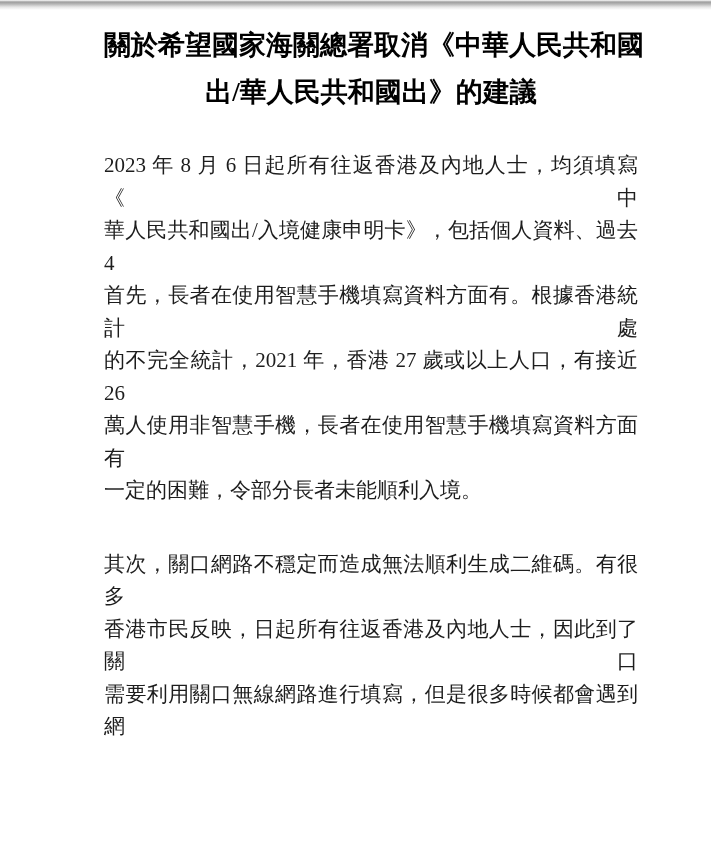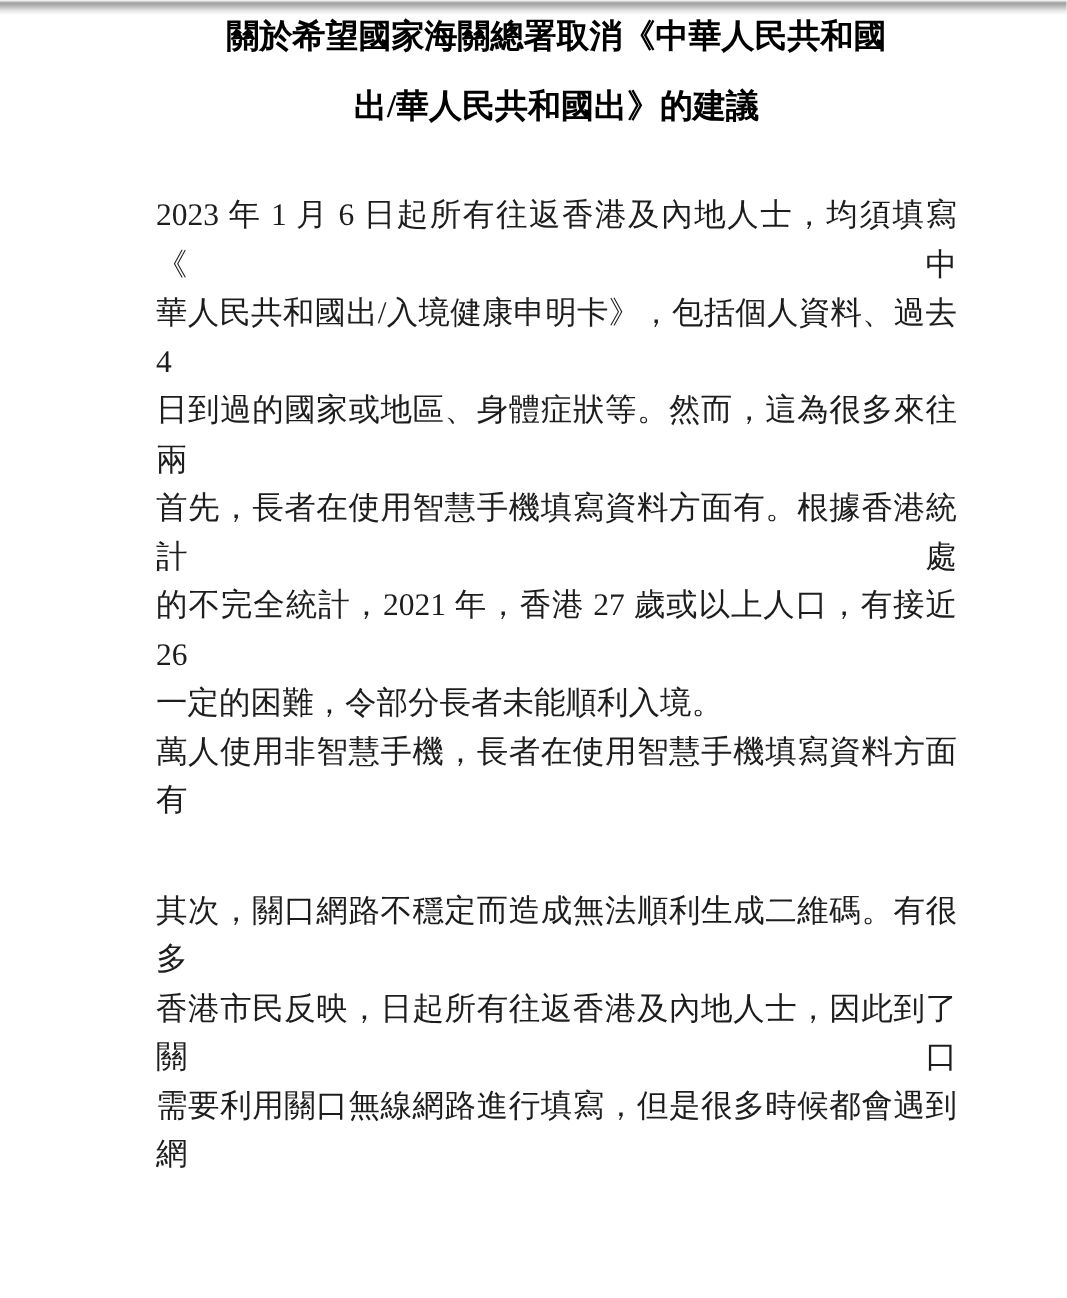--- a/index.html
+++ b/index.html
@@ -28,24 +28,25 @@
       #e6e6e6 7px,
       #ffffff 10px);
   }
   .doc {
     position: absolute;
     top: 0;
     left: 104px;
     width: 534px;
   }
   .title {
+    padding-top: 22px;
     text-align: center;
     font-weight: bold;
     color: #000000;
-    font-size: 22px;
+    font-size: 27px;
     line-height: 47px;
     white-space: nowrap;
     overflow: visible;
   }
   .paragraph {
     margin: 0;
   }
   .paragraph.p-first { margin-top: 33px; }
   .paragraph.p-mid   { margin-top: 41px; }
   .line {
@@ -66,27 +67,26 @@
 
 <div class="top-edge-shadow"></div>
 
 <div class="doc">
   <div class="title">
     <div class="title-line">關於希望國家海關總署取消《中華人民共和國</div>
     <div class="title-line">出/華人民共和國出》的建議</div>
   </div>
   <div id="doc-body">
       <div class="paragraph p-first">
-        <div class="line">2023 年 1 月 6 日起所有往返香港及內地人士，均須填寫《中</div>
+        <div class="line">2023 年 8 月 6 日起所有往返香港及內地人士，均須填寫《中</div>
         <div class="line">華人民共和國出/入境健康申明卡》，包括個人資料、過去 4</div>
-        <div class="line">日到過的國家或地區、身體症狀等。然而，這為很多來往兩</div>
         <div class="line">首先，長者在使用智慧手機填寫資料方面有。根據香港統計處</div>
         <div class="line">的不完全統計，2021 年，香港 27 歲或以上人口，有接近 26</div>
+        <div class="line">萬人使用非智慧手機，長者在使用智慧手機填寫資料方面有</div>
         <div class="line para-end">一定的困難，令部分長者未能順利入境。</div>
-        <div class="line">萬人使用非智慧手機，長者在使用智慧手機填寫資料方面有</div>
       </div>
       <div class="paragraph p-mid">
         <div class="line">其次，關口網路不穩定而造成無法順利生成二維碼。有很多</div>
         <div class="line">香港市民反映，日起所有往返香港及內地人士，因此到了關口</div>
         <div class="line">需要利用關口無線網路進行填寫，但是很多時候都會遇到網</div>
       </div>
     </div>
 </div>
 
 </body></html>

